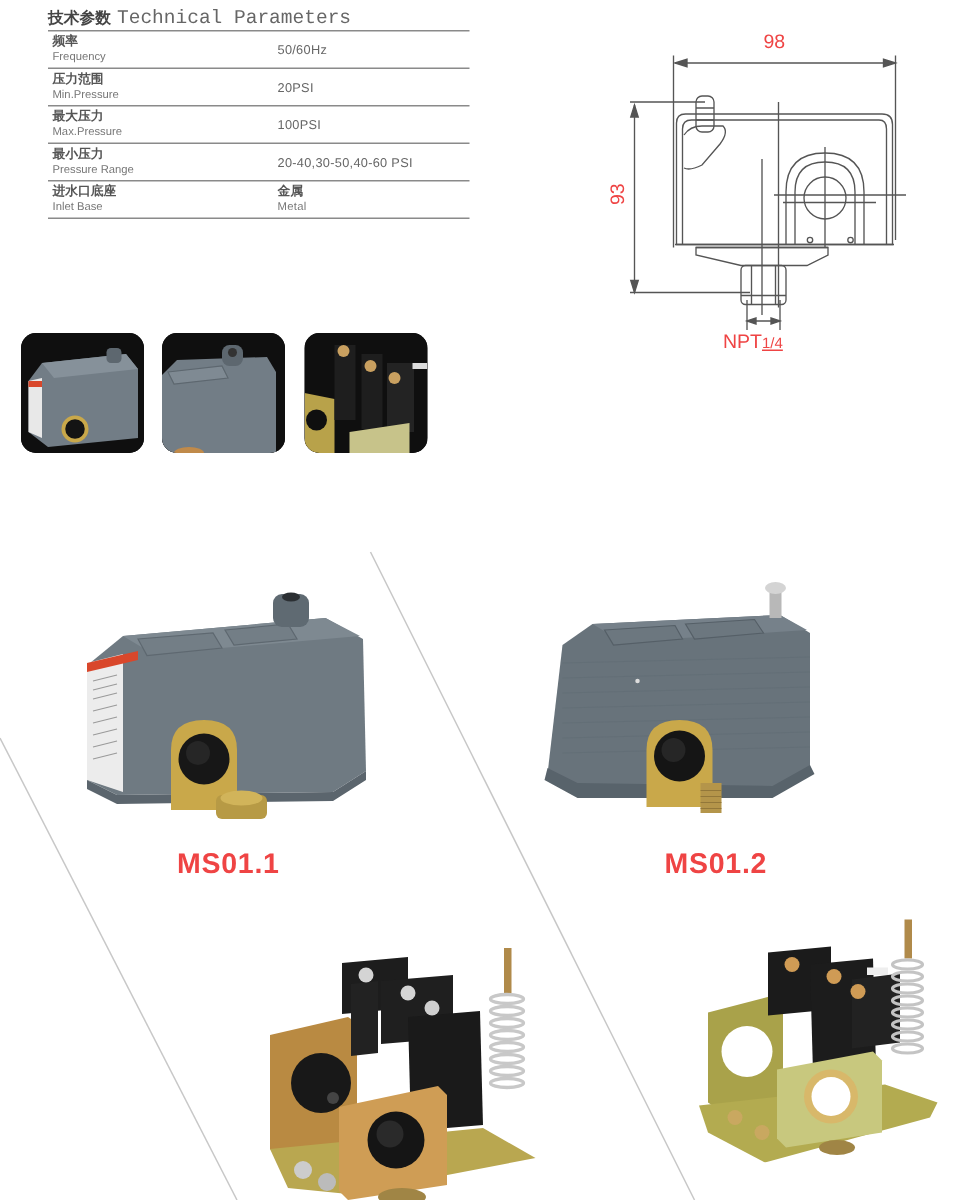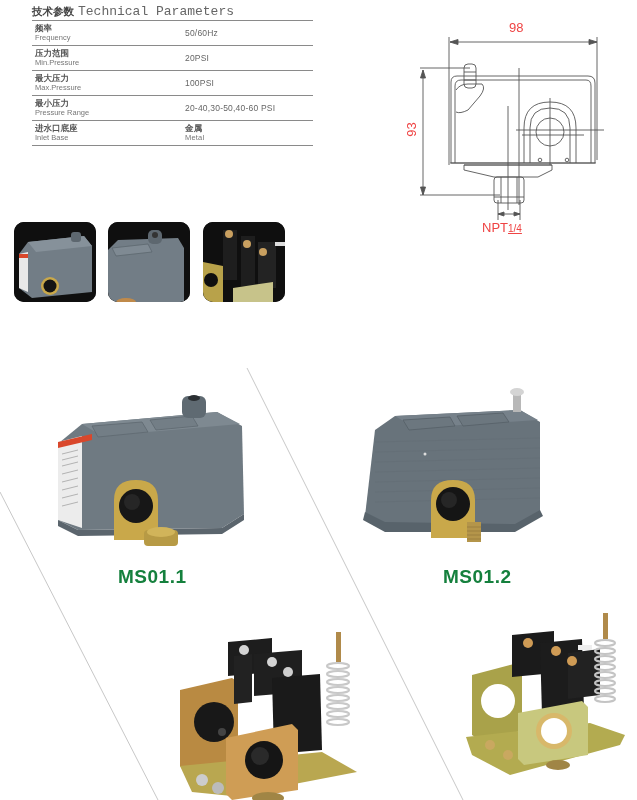--- a/index.html
+++ b/index.html
@@ -41,21 +41,21 @@
   .dividers { position: absolute; left: 0; top: 0; width: 637px; height: 800px; pointer-events: none; }
 
   
   .product { position: absolute; }
   .product svg { width: 100%; height: 100%; display: block; }
   .ms011 { left: 52px; top: 382px; width: 205px; height: 165px; }
   .ms012 { left: 355px; top: 382px; width: 200px; height: 160px; }
   .open-1 { left: 172px; top: 632px; width: 200px; height: 168px; }
   .open-2 { left: 450px; top: 605px; width: 180px; height: 170px; }
 
-  .model-label { position: absolute; font-weight: bold; font-size: 19px; color: #15803d; letter-spacing: 0.5px; }
+  .model-label { position: absolute; font-weight: bold; font-size: 19px; color: #ef4444; letter-spacing: 0.5px; }
   .label-1 { left: 118px; top: 566px; }
   .label-2 { left: 443px; top: 566px; }
 </style>
 </head>
 <body>
 
 <div class="spec">
   <div class="spec-title">
     <span class="cn">技术参数</span>
     <span class="en">Technical Parameters</span>

